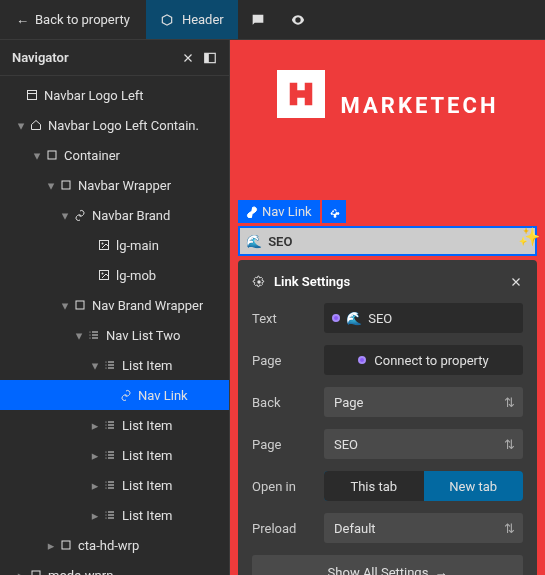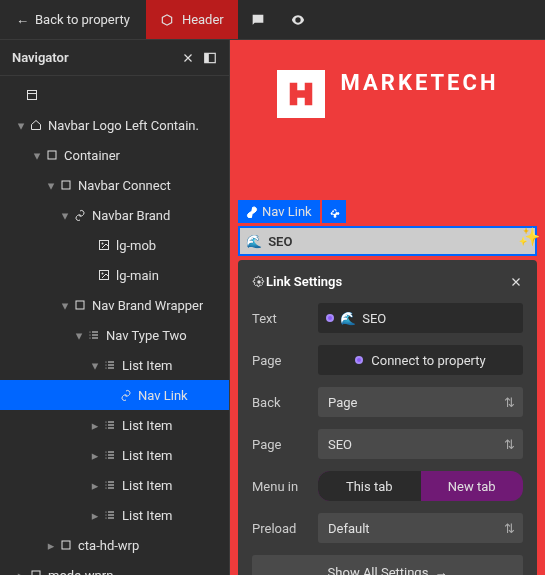--- a/index.html
+++ b/index.html
@@ -1,56 +1,56 @@
 <!DOCTYPE html>
 <html><head>
 <meta charset="utf-8">
 <style>
 *{margin:0;padding:0;box-sizing:border-box;font-family:-apple-system,BlinkMacSystemFont,"Segoe UI",Roboto,sans-serif;font-size:13px;color:#e0e0e0}
 body{background:#1a1a1a;width:545px;height:575px;overflow:hidden;position:relative}
 .topbar{height:40px;background:#2b2b2b;display:flex;align-items:center;border-bottom:1px solid #3a3a3a}
 .back-link{color:#4ade80;padding:0 16px;display:flex;align-items:center;gap:6px;height:100%;cursor:pointer}
-.header-btn{background:#b91c1c;color:#fff;height:100%;padding:0 14px;display:flex;align-items:center;gap:8px;cursor:pointer}
+.header-btn{background:#0c4a6e;color:#fff;height:100%;padding:0 14px;display:flex;align-items:center;gap:8px;cursor:pointer}
 .icon-btn{width:40px;height:100%;display:flex;align-items:center;justify-content:center;cursor:pointer;color:#aaa}
 .icon-btn svg{width:16px;height:16px}
 .main{display:flex;height:535px}
 .left{width:230px;background:#2b2b2b;border-right:1px solid #3a3a3a;overflow:hidden}
 .nav-header{height:36px;display:flex;align-items:center;padding:0 12px;font-weight:600;color:#fff;border-bottom:1px solid #3a3a3a}
 .nav-header-title{flex:1}
 .nav-header svg{width:14px;height:14px;margin-left:8px;cursor:pointer}
 .tree{padding:4px 0}
 .tree-item{height:30px;display:flex;align-items:center;cursor:pointer;white-space:nowrap;overflow:hidden}
 .tree-item.selected{background:#0066ff;color:#fff}
 .tree-item .chev{width:14px;display:inline-flex;justify-content:center;color:#888}
 .tree-item .icon{width:16px;display:inline-flex;justify-content:center;margin-right:4px;color:#aaa}
 .tree-item.selected .icon,.tree-item.selected .chev{color:#fff}
 .tree-label{overflow:hidden;text-overflow:ellipsis}
 .canvas{flex:1;background:#ee3b3b;position:relative;overflow:hidden}
-.logo-area{display:flex;align-items:flex-start;justify-content:center;gap:16px;padding:30px 0 20px}
+.logo-area{display:flex;align-items:flex-end;justify-content:center;gap:16px;padding:30px 0 20px}
 .logo-box{width:48px;height:48px;background:#fff;display:flex;align-items:center;justify-content:center;color:#ee3b3b;font-weight:800;font-size:28px}
 .logo-text{color:#fff;font-size:22px;font-weight:700;letter-spacing:3px}
 .nav-link-tag{position:absolute;top:160px;left:8px;display:flex;gap:2px}
 .nav-link-tag .tag{background:#0066ff;color:#fff;padding:4px 8px;display:flex;align-items:center;gap:4px;font-size:12px}
 .nav-link-tag .gear{background:#0066ff;color:#fff;width:24px;display:flex;align-items:center;justify-content:center}
 .seo-bar{position:absolute;top:186px;left:8px;right:8px;height:30px;background:#ccc;border:2px solid #0066ff;display:flex;align-items:center;padding:0 6px;gap:6px}
 .seo-bar .wave{color:#1e90ff}
 .seo-bar .txt{color:#333;font-weight:600}
 .star{position:absolute;right:4px;top:186px;font-size:18px}
 .panel{position:absolute;top:220px;left:8px;right:8px;background:#3a3a3a;border-radius:4px;padding:14px}
-.panel-header{display:flex;align-items:center;gap:0;margin-bottom:14px}
+.panel-header{display:flex;align-items:center;gap:8px;margin-bottom:14px}
 .panel-header .title{flex:1;font-weight:600;color:#fff}
 .panel-header svg{width:14px;height:14px}
-.panel-row{display:flex;align-items:center;margin-bottom:12px;gap:10px}
+.panel-row{display:flex;align-items:center;margin-bottom:12px;gap:16px}
 .panel-row .label{width:56px;color:#ccc}
 .input-box{flex:1;background:#2b2b2b;border-radius:3px;height:30px;display:flex;align-items:center;padding:0 8px;gap:6px}
 .purple-dot{width:8px;height:8px;border-radius:50%;background:#8b5cf6;border:2px solid #a78bfa}
 .connect-row{flex:1;background:#2b2b2b;border-radius:3px;height:30px;display:flex;align-items:center;justify-content:center;gap:8px}
 .select{flex:1;background:#4a4a4a;border-radius:3px;height:30px;display:flex;align-items:center;padding:0 10px;position:relative}
 .select .caret{position:absolute;right:8px;color:#aaa}
-.toggle-group{flex:1;display:flex;background:#701a75;border-radius:12px;overflow:hidden;height:30px}
+.toggle-group{flex:1;display:flex;background:#0369a1;border-radius:4px;overflow:hidden;height:30px}
 .toggle-btn{flex:1;display:flex;align-items:center;justify-content:center;cursor:pointer}
 .toggle-btn.active{background:#2b2b2b;color:#fff}
 .show-all{width:100%;background:#4a4a4a;border-radius:3px;height:34px;display:flex;align-items:center;justify-content:center;gap:6px;cursor:pointer;margin-top:6px}
 svg{fill:currentColor}
 </style>
 </head>
 <body>
 
 <div class="topbar">
   <div class="back-link">
@@ -89,20 +89,21 @@
     </div>
     <div class="tree" id="tree">
         <div class="tree-item" style="padding-left: 10px;">
           <span class="chev"></span>
           <span class="icon">
             <svg viewBox="0 0 24 24" width="12" height="12">
               <rect x="3" y="3" width="18" height="18" stroke="currentColor" stroke-width="2" fill="none"></rect>
               <line x1="3" y1="9" x2="21" y2="9" stroke="currentColor" stroke-width="2"></line>
             </svg>
           </span>
+          <span class="tree-label">Navbar Logo Left</span>
         </div>
         <div class="tree-item" style="padding-left: 14px;">
           <span class="chev">▾</span>
           <span class="icon">
             <svg viewBox="0 0 24 24" width="12" height="12">
               <path d="M3 11l9-8 9 8v10H3V11z" stroke="currentColor" stroke-width="2" fill="none"></path>
             </svg>
           </span>
           <span class="tree-label">Navbar Logo Left Contain.</span>
         </div>
@@ -115,52 +116,52 @@
           </span>
           <span class="tree-label">Container</span>
         </div>
         <div class="tree-item" style="padding-left: 44px;">
           <span class="chev">▾</span>
           <span class="icon">
             <svg viewBox="0 0 24 24" width="12" height="12">
               <rect x="4" y="4" width="16" height="16" stroke="currentColor" stroke-width="2" fill="none"></rect>
             </svg>
           </span>
-          <span class="tree-label">Navbar Connect</span>
+          <span class="tree-label">Navbar Wrapper</span>
         </div>
         <div class="tree-item" style="padding-left: 58px;">
           <span class="chev">▾</span>
           <span class="icon">
             <svg viewBox="0 0 24 24" width="12" height="12">
               <path d="M10 13a5 5 0 007 0l2-2a5 5 0 00-7-7m2 9a5 5 0 00-7 0l-2 2a5 5 0 007 7" stroke="currentColor" stroke-width="2" fill="none"></path>
             </svg>
           </span>
           <span class="tree-label">Navbar Brand</span>
         </div>
         <div class="tree-item" style="padding-left: 82px;">
           <span class="chev"></span>
           <span class="icon">
             <svg viewBox="0 0 24 24" width="12" height="12">
               <rect x="3" y="3" width="18" height="18" stroke="currentColor" stroke-width="2" fill="none"></rect>
               <circle cx="9" cy="9" r="2"></circle>
               <path d="M21 15l-5-5-8 8" stroke="currentColor" stroke-width="2" fill="none"></path>
             </svg>
           </span>
-          <span class="tree-label">lg-mob</span>
+          <span class="tree-label">lg-main</span>
         </div>
         <div class="tree-item" style="padding-left: 82px;">
           <span class="chev"></span>
           <span class="icon">
             <svg viewBox="0 0 24 24" width="12" height="12">
               <rect x="3" y="3" width="18" height="18" stroke="currentColor" stroke-width="2" fill="none"></rect>
               <circle cx="9" cy="9" r="2"></circle>
               <path d="M21 15l-5-5-8 8" stroke="currentColor" stroke-width="2" fill="none"></path>
             </svg>
           </span>
-          <span class="tree-label">lg-main</span>
+          <span class="tree-label">lg-mob</span>
         </div>
         <div class="tree-item" style="padding-left: 58px;">
           <span class="chev">▾</span>
           <span class="icon">
             <svg viewBox="0 0 24 24" width="12" height="12">
               <rect x="4" y="4" width="16" height="16" stroke="currentColor" stroke-width="2" fill="none"></rect>
             </svg>
           </span>
           <span class="tree-label">Nav Brand Wrapper</span>
         </div>
@@ -169,21 +170,21 @@
           <span class="icon">
             <svg viewBox="0 0 24 24" width="12" height="12">
               <line x1="8" y1="6" x2="20" y2="6" stroke="currentColor" stroke-width="2"></line>
               <line x1="8" y1="12" x2="20" y2="12" stroke="currentColor" stroke-width="2"></line>
               <line x1="8" y1="18" x2="20" y2="18" stroke="currentColor" stroke-width="2"></line>
               <circle cx="4" cy="6" r="1"></circle>
               <circle cx="4" cy="12" r="1"></circle>
               <circle cx="4" cy="18" r="1"></circle>
             </svg>
           </span>
-          <span class="tree-label">Nav Type Two</span>
+          <span class="tree-label">Nav List Two</span>
         </div>
         <div class="tree-item" style="padding-left: 88px;">
           <span class="chev">▾</span>
           <span class="icon">
             <svg viewBox="0 0 24 24" width="12" height="12">
               <line x1="8" y1="6" x2="20" y2="6" stroke="currentColor" stroke-width="2"></line>
               <line x1="8" y1="12" x2="20" y2="12" stroke="currentColor" stroke-width="2"></line>
               <line x1="8" y1="18" x2="20" y2="18" stroke="currentColor" stroke-width="2"></line>
               <circle cx="4" cy="6" r="1"></circle>
               <circle cx="4" cy="12" r="1"></circle>
@@ -347,21 +348,21 @@
 
       <div class="panel-row">
         <span class="label">Page</span>
         <div class="select">
           <span>SEO</span>
           <span class="caret">⇅</span>
         </div>
       </div>
 
       <div class="panel-row">
-        <span class="label">Menu in</span>
+        <span class="label">Open in</span>
         <div class="toggle-group">
           <div class="toggle-btn active">
               <span>This tab</span>
             </div>
           <div class="toggle-btn">
               <span>New tab</span>
             </div>
         </div>
       </div>
 

